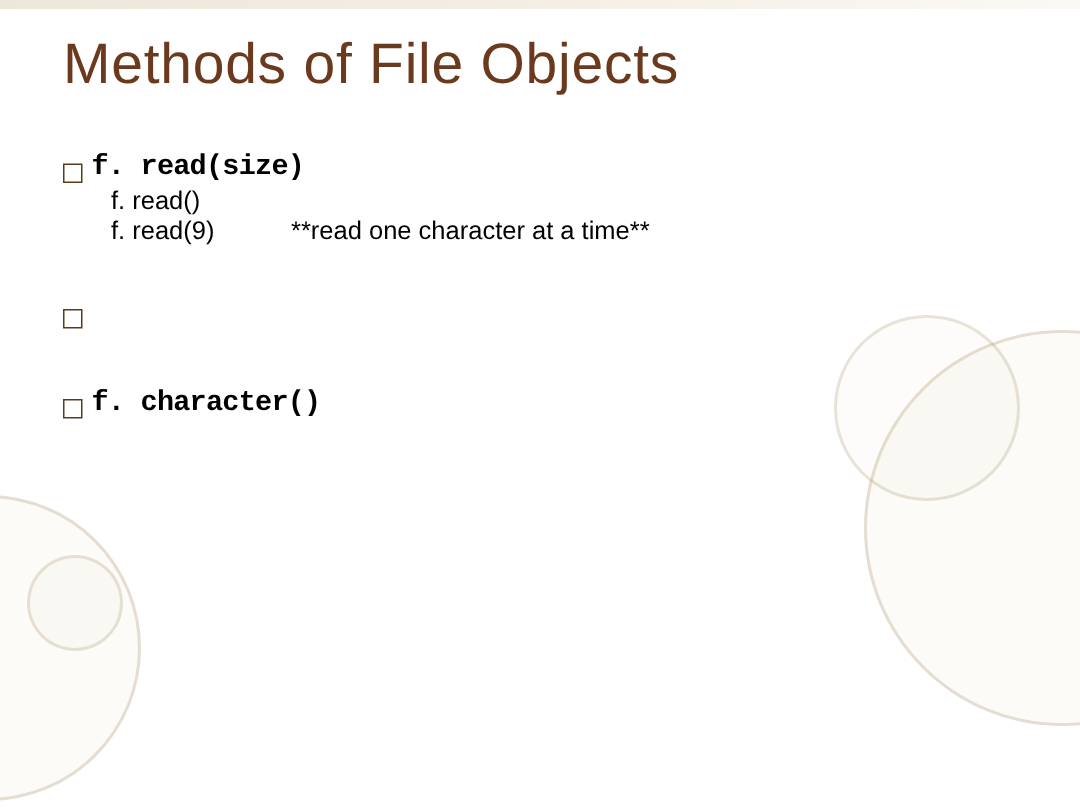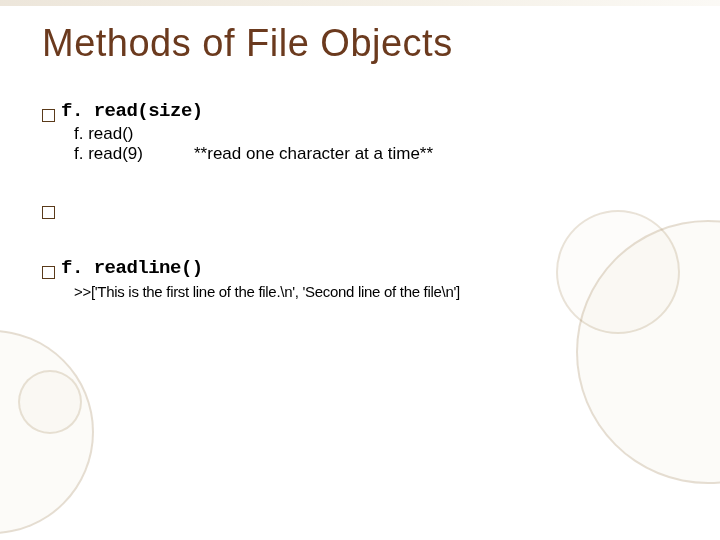--- a/index.html
+++ b/index.html
@@ -129,18 +129,17 @@
     <div class="section-gap"></div>
 
     <div class="bullet-row">
       <div class="bullet-square"></div>
     </div>
 
     <div class="section-gap"></div>
 
     <div class="bullet-row">
       <div class="bullet-square"></div>
-      <div class="bullet-text">f. readline()</div>
+      <div class="bullet-text">f. character()</div>
     </div>
-    <div class="output-line">&gt;&gt;['This is the first line of the file.\n', 'Second line of the file\n']</div>
 
   </div>
 </div>
 
 </body></html>

